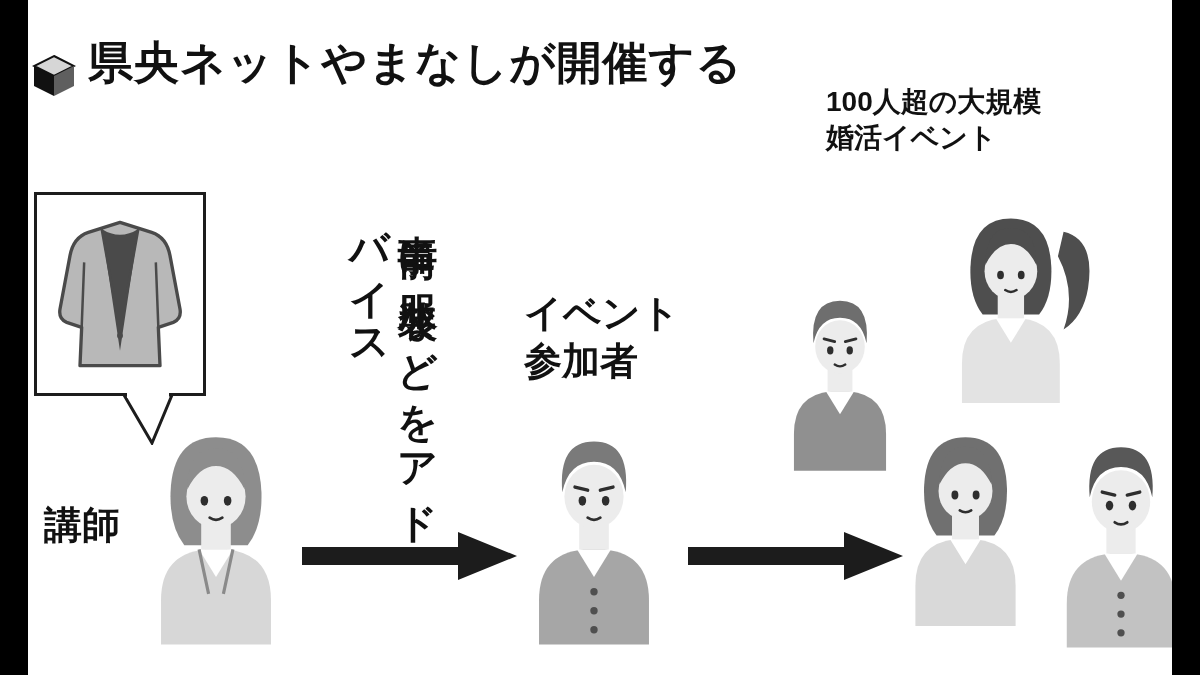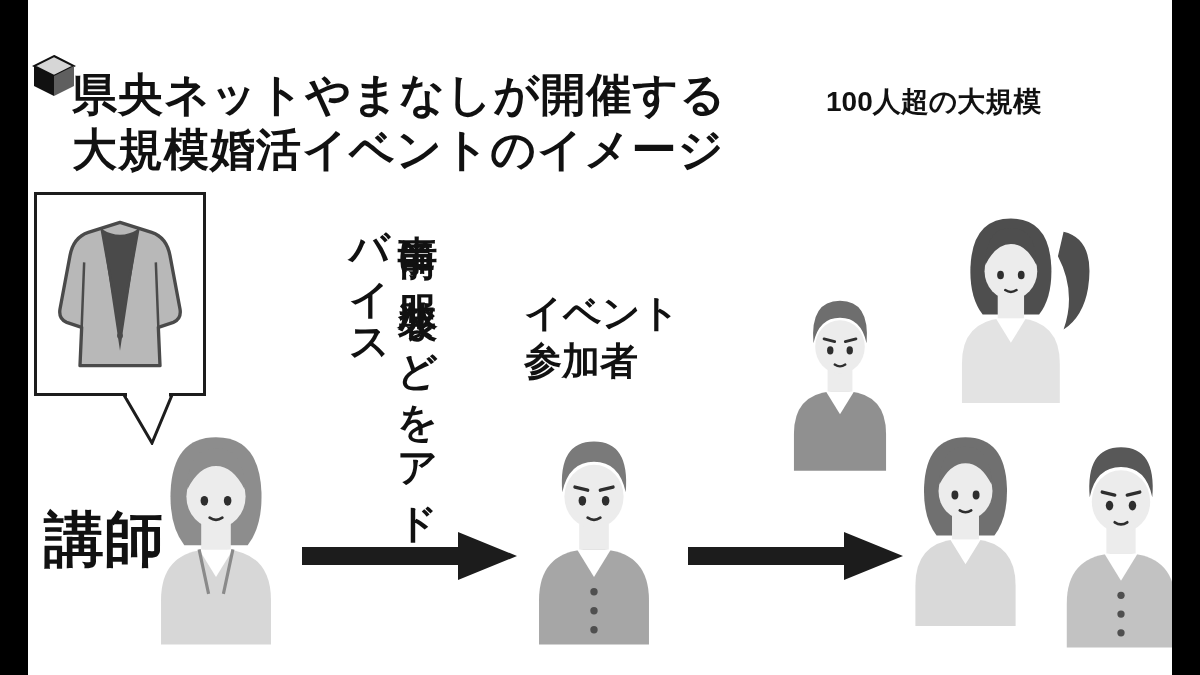--- a/index.html
+++ b/index.html
@@ -9,24 +9,23 @@
     overflow:hidden; font-family:"Liberation Sans","DejaVu Sans",sans-serif;
     color:#111111;
   }
   .frame-bar { position:absolute; top:0; width:28px; height:675px; background:#000000; z-index:20; }
   .frame-bar.left  { left:0; }
   .frame-bar.right { right:0; }
 
   .cube { position:absolute; left:32px; top:54px; width:44px; height:44px; }
 
   .title {
-    position:absolute; left:72px; top:36px;
+    position:absolute; left:88px; top:36px;
     font-size:45px; font-weight:900; line-height:1.22; letter-spacing:1px;
     white-space:nowrap;
-    margin-top:32px;
   }
 
   .event-label {
     position:absolute; left:826px; top:84px;
     font-size:28px; font-weight:600; line-height:1.3; white-space:nowrap;
   }
 
   .bubble {
     position:absolute; left:34px; top:192px; width:172px; height:204px;
     background:#ffffff; border:3px solid #1d1d1d; z-index:5;
@@ -35,21 +34,21 @@
   .bubble-tail { position:absolute; left:118px; top:393px; z-index:6; }
 
   .advice-note {
     position:absolute; left:330px; top:203px; width:112px; height:338px;
     writing-mode:vertical-rl; text-orientation:mixed;
     font-size:40px; font-weight:700; letter-spacing:5px; line-height:1.2;
   }
 
   .instructor-label {
     position:absolute; left:44px; top:500px;
-    font-size:60px; font-weight:700; white-space:nowrap;text-align:center;
+    font-size:38px; font-weight:700; white-space:nowrap;text-align:center;
   }
   .participant-label {
     position:absolute; left:524px; top:290px; width:178px;
     text-align:left; font-size:38px; font-weight:600; line-height:1.25;
   }
 
   .fig { position:absolute; }
   .fig svg { display:block; width:100%; height:100%; }
 
   .arrow { position:absolute; width:215px; height:56px; }
@@ -66,25 +65,25 @@
   <div class="cube">
     <svg viewBox="0 0 44 44">
       <polygon points="22,2 42,12 22,22 2,12" fill="#d6d6d6" stroke="#111" stroke-width="2"></polygon>
       <polygon points="2,12 22,22 22,42 2,32" fill="#111111"></polygon>
       <polygon points="42,12 22,22 22,42 42,32" fill="#5f5f5f"></polygon>
     </svg>
   </div>
 
   <div class="title">
     <div>県央ネットやまなしが開催する</div>
-    <div>大規模婚活イベントのイメージ</div>
   </div>
 
   <div class="event-label">
     <div>100人超の大規模</div>
+    <div>婚活イベント</div>
   </div>
 
   <div class="bubble">
     <div style="width:150px;height:172px;">
       <svg viewBox="0 0 180 200" width="100%" height="100%">
         <path d="M90 14 L52 26 Q34 32 30 54 L18 118 Q16 130 26 134 L44 140 L42 186 L138 186 L136 140 L154 134 Q164 130 162 118 L150 54 Q146 32 128 26 L90 14 Z" fill="#b8b8b8" stroke="#4a4a4a" stroke-width="4" stroke-linejoin="round"></path>
         <path d="M68 22 L90 168 L112 22 Q90 36 68 22 Z" fill="#4a4a4a"></path>
         <path d="M68 22 L82 100 M112 22 L98 100" stroke="#4a4a4a" stroke-width="3" fill="none"></path>
         <path d="M44 140 L47 62 M136 140 L133 62" stroke="#4a4a4a" stroke-width="3" fill="none"></path>
         <circle cx="90" cy="150" r="3.5" fill="#4a4a4a"></circle>

